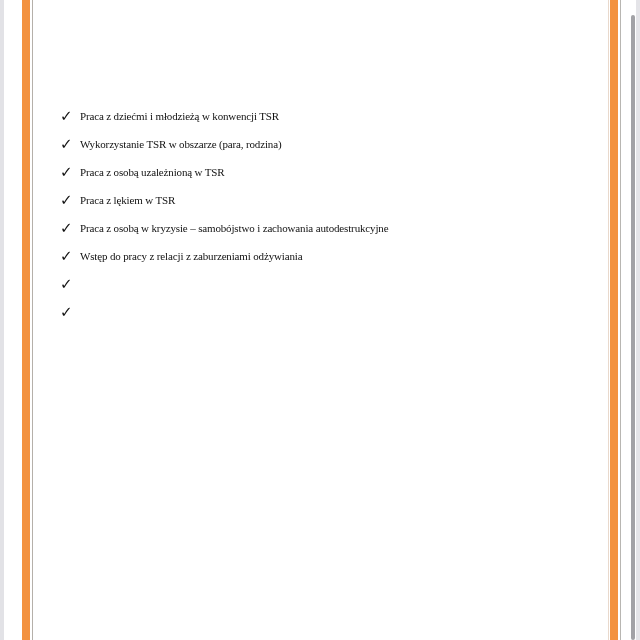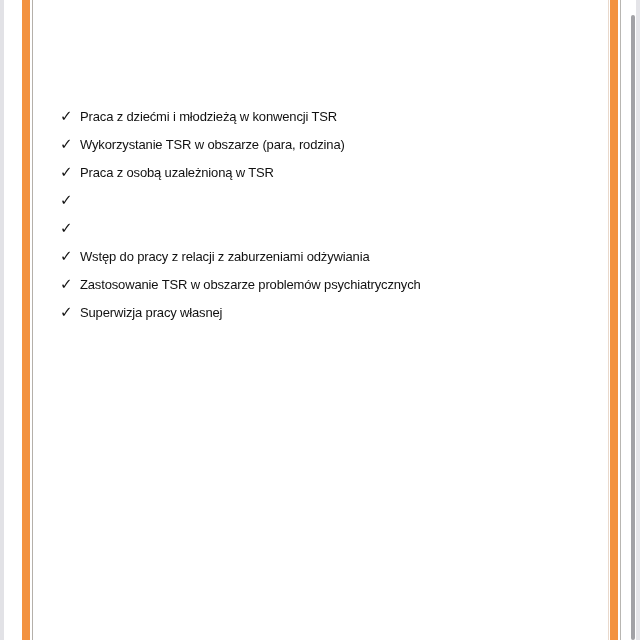--- a/index.html
+++ b/index.html
@@ -27,21 +27,21 @@
     }
     .checklist li {
       display: flex; align-items: center; height: 28px;
       font-size: 14.3px; color: #111111; white-space: nowrap;
       letter-spacing: -0.15px;
     }
     .check-icon {
       width: 20px; font-size: 15px; font-weight: bold; color: #111; display: inline-block;
       font-family: "DejaVu Sans", sans-serif;
     }
-    .item-text { font-family: Liberation Sans, sans-serif; font-size: 13px; }
+    .item-text { font-family: Liberation Serif, serif; font-size: 11px; }
   </style>
 </head>
 <body>
 
 <div class="left-edge"></div>
 <div class="left-gutter"></div>
 <div class="page"></div>
 <div class="border-left-orange"></div>
 <div class="border-left-line"></div>
 <div class="border-right-line"></div>
@@ -59,29 +59,29 @@
   <li>
     <span class="check-icon">✓</span>
     <span class="item-text">Wykorzystanie TSR w obszarze (para, rodzina)</span>
   </li>
   <li>
     <span class="check-icon">✓</span>
     <span class="item-text">Praca z osobą uzależnioną w TSR</span>
   </li>
   <li>
     <span class="check-icon">✓</span>
+    <span class="item-text">Praca z lękiem w TSR</span>
   </li>
   <li>
     <span class="check-icon">✓</span>
+    <span class="item-text">Praca z osobą w kryzysie – samobójstwo i zachowania autodestrukcyjne</span>
   </li>
   <li>
     <span class="check-icon">✓</span>
     <span class="item-text">Wstęp do pracy z relacji z zaburzeniami odżywiania</span>
   </li>
   <li>
     <span class="check-icon">✓</span>
-    <span class="item-text">Zastosowanie TSR w obszarze problemów psychiatrycznych</span>
   </li>
   <li>
     <span class="check-icon">✓</span>
-    <span class="item-text">Superwizja pracy własnej</span>
   </li>
 </ul>
 
 </body></html>

